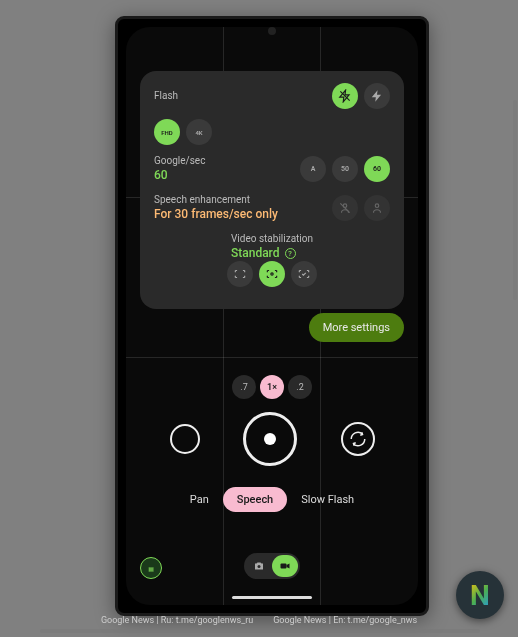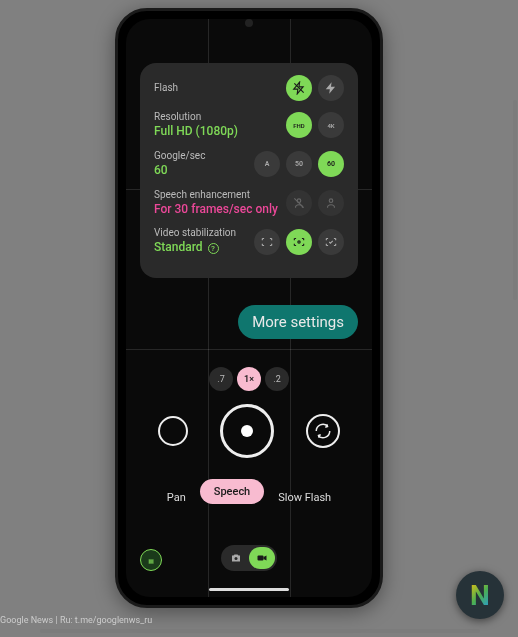--- a/index.html
+++ b/index.html
@@ -5,24 +5,24 @@
   * { box-sizing: border-box; margin: 0; padding: 0; }
   body {
     width: 518px; height: 637px;
     background: #808080;
     font-family: -apple-system, BlinkMacSystemFont, "Segoe UI", Roboto, sans-serif;
     position: relative;
     overflow: hidden;
   }
   .phone {
     position: absolute;
-    left: 115px; top: 8px;
-    width: 268px; height: 600px;
+    left: 115px; top: 16px;
+    width: 314px; height: 600px;
     background: #000;
-    border-radius: 32px;
+    border-radius: 9px;
     border: 3px solid #1a1a1a;
     box-shadow: 0 4px 20px rgba(0,0,0,.4);
   }
   .screen {
     position: absolute;
     left: 8px; top: 8px; right: 8px; bottom: 8px;
     background: #0a0a0a;
     border-radius: 24px;
     overflow: hidden;
   }
@@ -40,39 +40,39 @@
 
   .settings-panel {
     position: absolute;
     left: 14px; right: 14px; top: 44px;
     background: #2a2a2a;
     border-radius: 16px;
     padding: 12px 14px 14px 14px;
     z-index: 5;
   }
   .row { display: flex; align-items: center; margin-bottom: 10px; }
-  .row:last-child { margin-bottom: 8px; }
+  .row:last-child { margin-bottom: 8px; flex-direction: column; }
   .labels { flex: 1; min-width: 0; }
   .lbl { color: #bbb; font-size: 10px; line-height: 1.2; }
   .val { color: #7fd957; font-size: 12px; font-weight: 500; line-height: 1.4; }
-  .val.gray { color: #ec4899; }
+  .val.gray { color: #fdba74; }
   .opts { display: flex; gap: 6px; }
   .chip {
     width: 26px; height: 26px; border-radius: 50%;
     background: #3a3a3a; display:flex; align-items:center; justify-content:center;
     color:#aaa; font-size:7px; font-weight:600;
   }
   .chip.on { background: #7fd957; color:#1a1a1a; }
   .chip.dim { background:#333; color:#666; }
   .chip svg { width:14px; height:14px; }
   .help-ico { display:inline-block; width:11px; height:11px; border:1px solid #7fd957; border-radius:50%; font-size:8px; line-height:10px; text-align:center; color:#7fd957; margin-left:2px; vertical-align:middle;}
 
   .more-settings {
     position:absolute; right:14px; top:286px;
-    background:#0f766e; color:#e8e8e8; font-size:15px;
+    background:#4d7c0f; color:#e8e8e8; font-size:11px;
     padding:8px 14px; border-radius:18px;
     z-index:5;
   }
 
   .zoom {
     position:absolute; left:50%; transform:translateX(-50%); top:348px;
     display:flex; gap:4px; z-index:5;
   }
   .zchip {
     min-width:24px; height:24px; border-radius:12px; background:#2a2a2a;
@@ -94,21 +94,21 @@
   }
   .shutter-dot { width:12px; height:12px; background:#fff; border-radius:50%; }
   .flip {
     width:34px; height:34px; border:2px solid #eee; border-radius:50%;
     display:flex; align-items:center; justify-content:center;
   }
   .flip svg { width:18px; height:18px; }
 
   .modes {
     position:absolute; left:0; right:0; top:460px;
-    display:flex; align-items:flex-end; justify-content:center; gap:14px;
+    display:flex; align-items:center; justify-content:center; gap:14px;
   }
   .mode { color:#ddd; font-size:11px; }
   .mode.on { background:#f8bbd0; color:#1a1a1a; padding:6px 14px; border-radius:14px; font-weight:500; }
 
   .bottom {
     position:absolute; left:0; right:0; bottom:26px; height:30px;
   }
   .thumb {
     position:absolute; left:14px; bottom:0;
     width:22px; height:22px; border-radius:50%; background:#1a3a1a;
@@ -123,21 +123,21 @@
   .ct.on { background:#7fd957; }
   .ct svg { width:12px; height:12px; }
 
   .navbar {
     position:absolute; left:50%; transform:translateX(-50%); bottom:6px;
     width:80px; height:3px; background:#ddd; border-radius:2px;
   }
 
   .watermark {
     position:absolute; bottom:12px; left:0; right:0;
-    display:flex; justify-content:flex-start; gap:20px;
+    display:flex; justify-content:center; gap:20px;
     color:#ccc; font-size:9px;
   }
   .logo-n {
     position:absolute; right:14px; bottom:18px;
     width:48px; height:48px; border-radius:50%;
     background:#263238; display:flex; align-items:center; justify-content:center;
     box-shadow:0 2px 8px rgba(0,0,0,.5);
   }
   .logo-n span {
     font-size:28px; font-weight:700;
@@ -175,24 +175,20 @@
           </div>
           <div class="chip">
             <svg viewBox="0 0 24 24" fill="#aaa">
                 <path d="M13 2L3 14h7l-1 8 10-12h-7l1-8z"></path>
               </svg>
           </div>
         </div>
       </div>
 
       <div class="row">
-        <div class="labels">
-          <div class="lbl">Resolution</div>
-          <div class="val">Full HD (1080p)</div>
-        </div>
         <div class="opts">
           <div class="chip on" style="font-size:6px;">FHD</div>
           <div class="chip" style="font-size:6px;">4K</div>
         </div>
       </div>
 
       <div class="row">
         <div class="labels">
           <div class="lbl">Google/sec</div>
           <div class="val">60</div>
@@ -308,16 +304,17 @@
     <div class="navbar"></div>
   </div>
 </div>
 
 <div class="logo-n">
     <span>N</span>
   </div>
 
 <div class="watermark">
   <span>Google News | Ru: t.me/googlenws_ru</span>
+  <span>Google News | En: t.me/google_nws</span>
 </div>
 
 <div class="pscrollv"></div>
 <div class="pscrollh"></div>
 
 </body></html>

